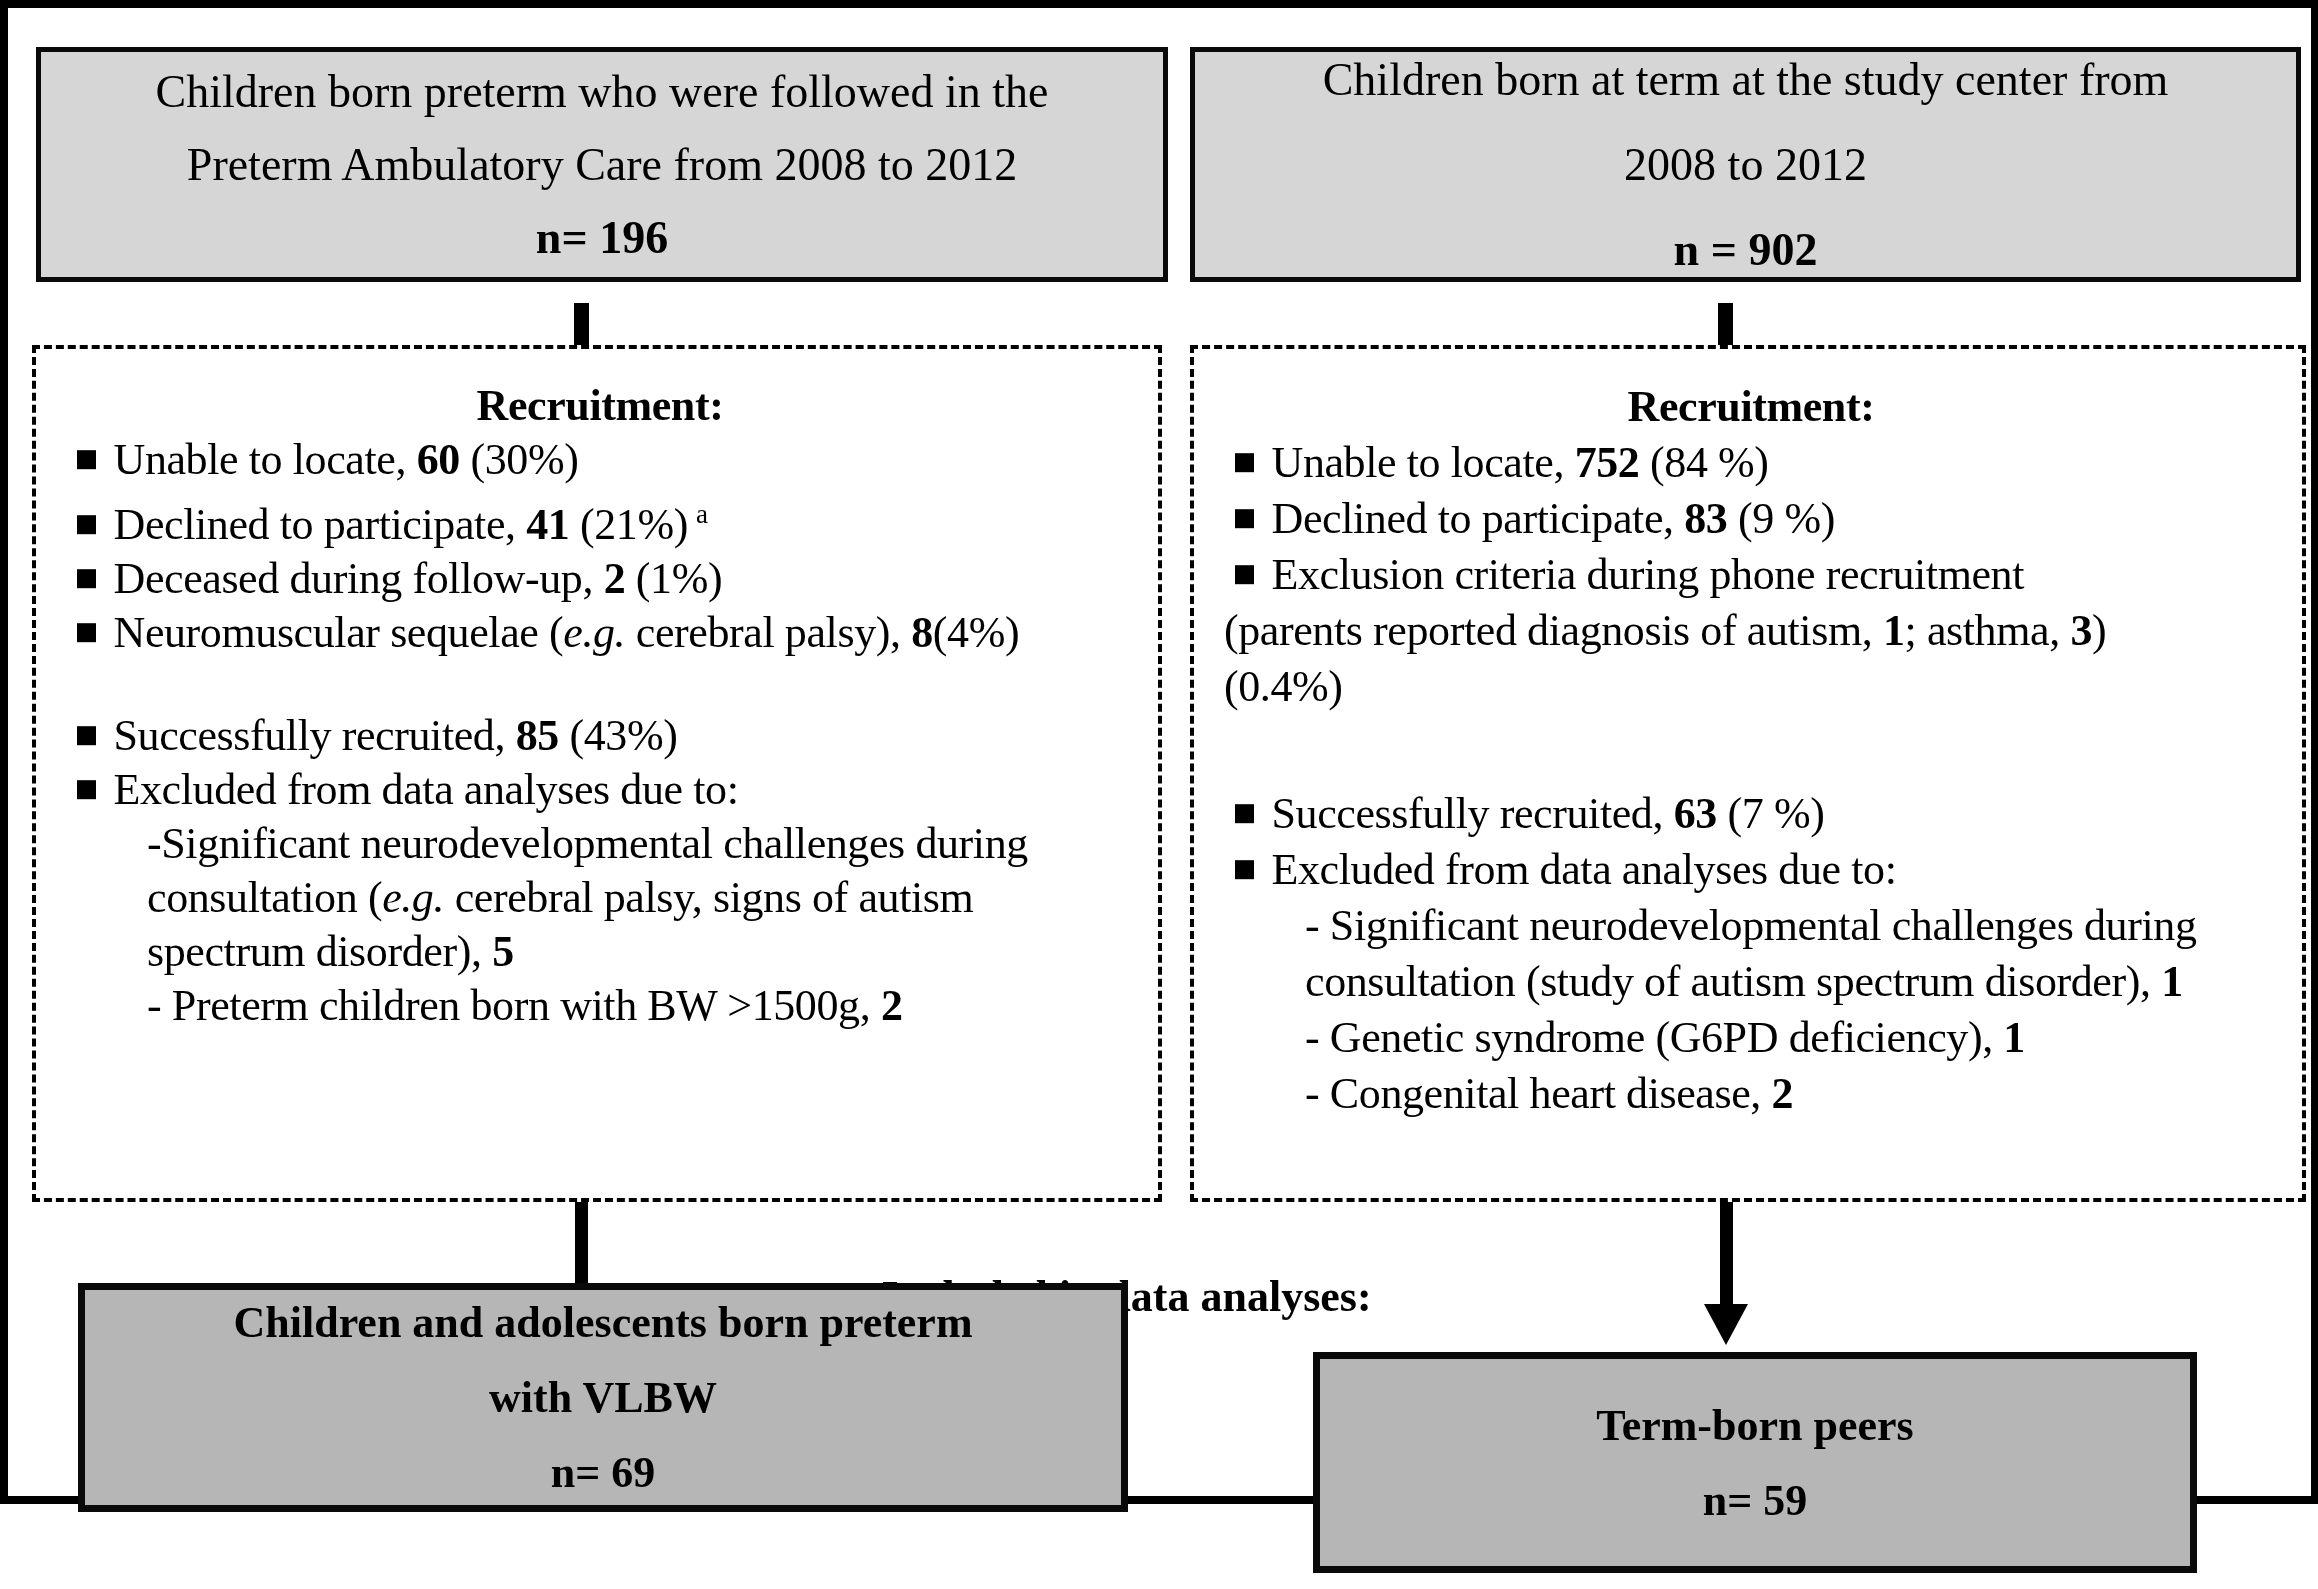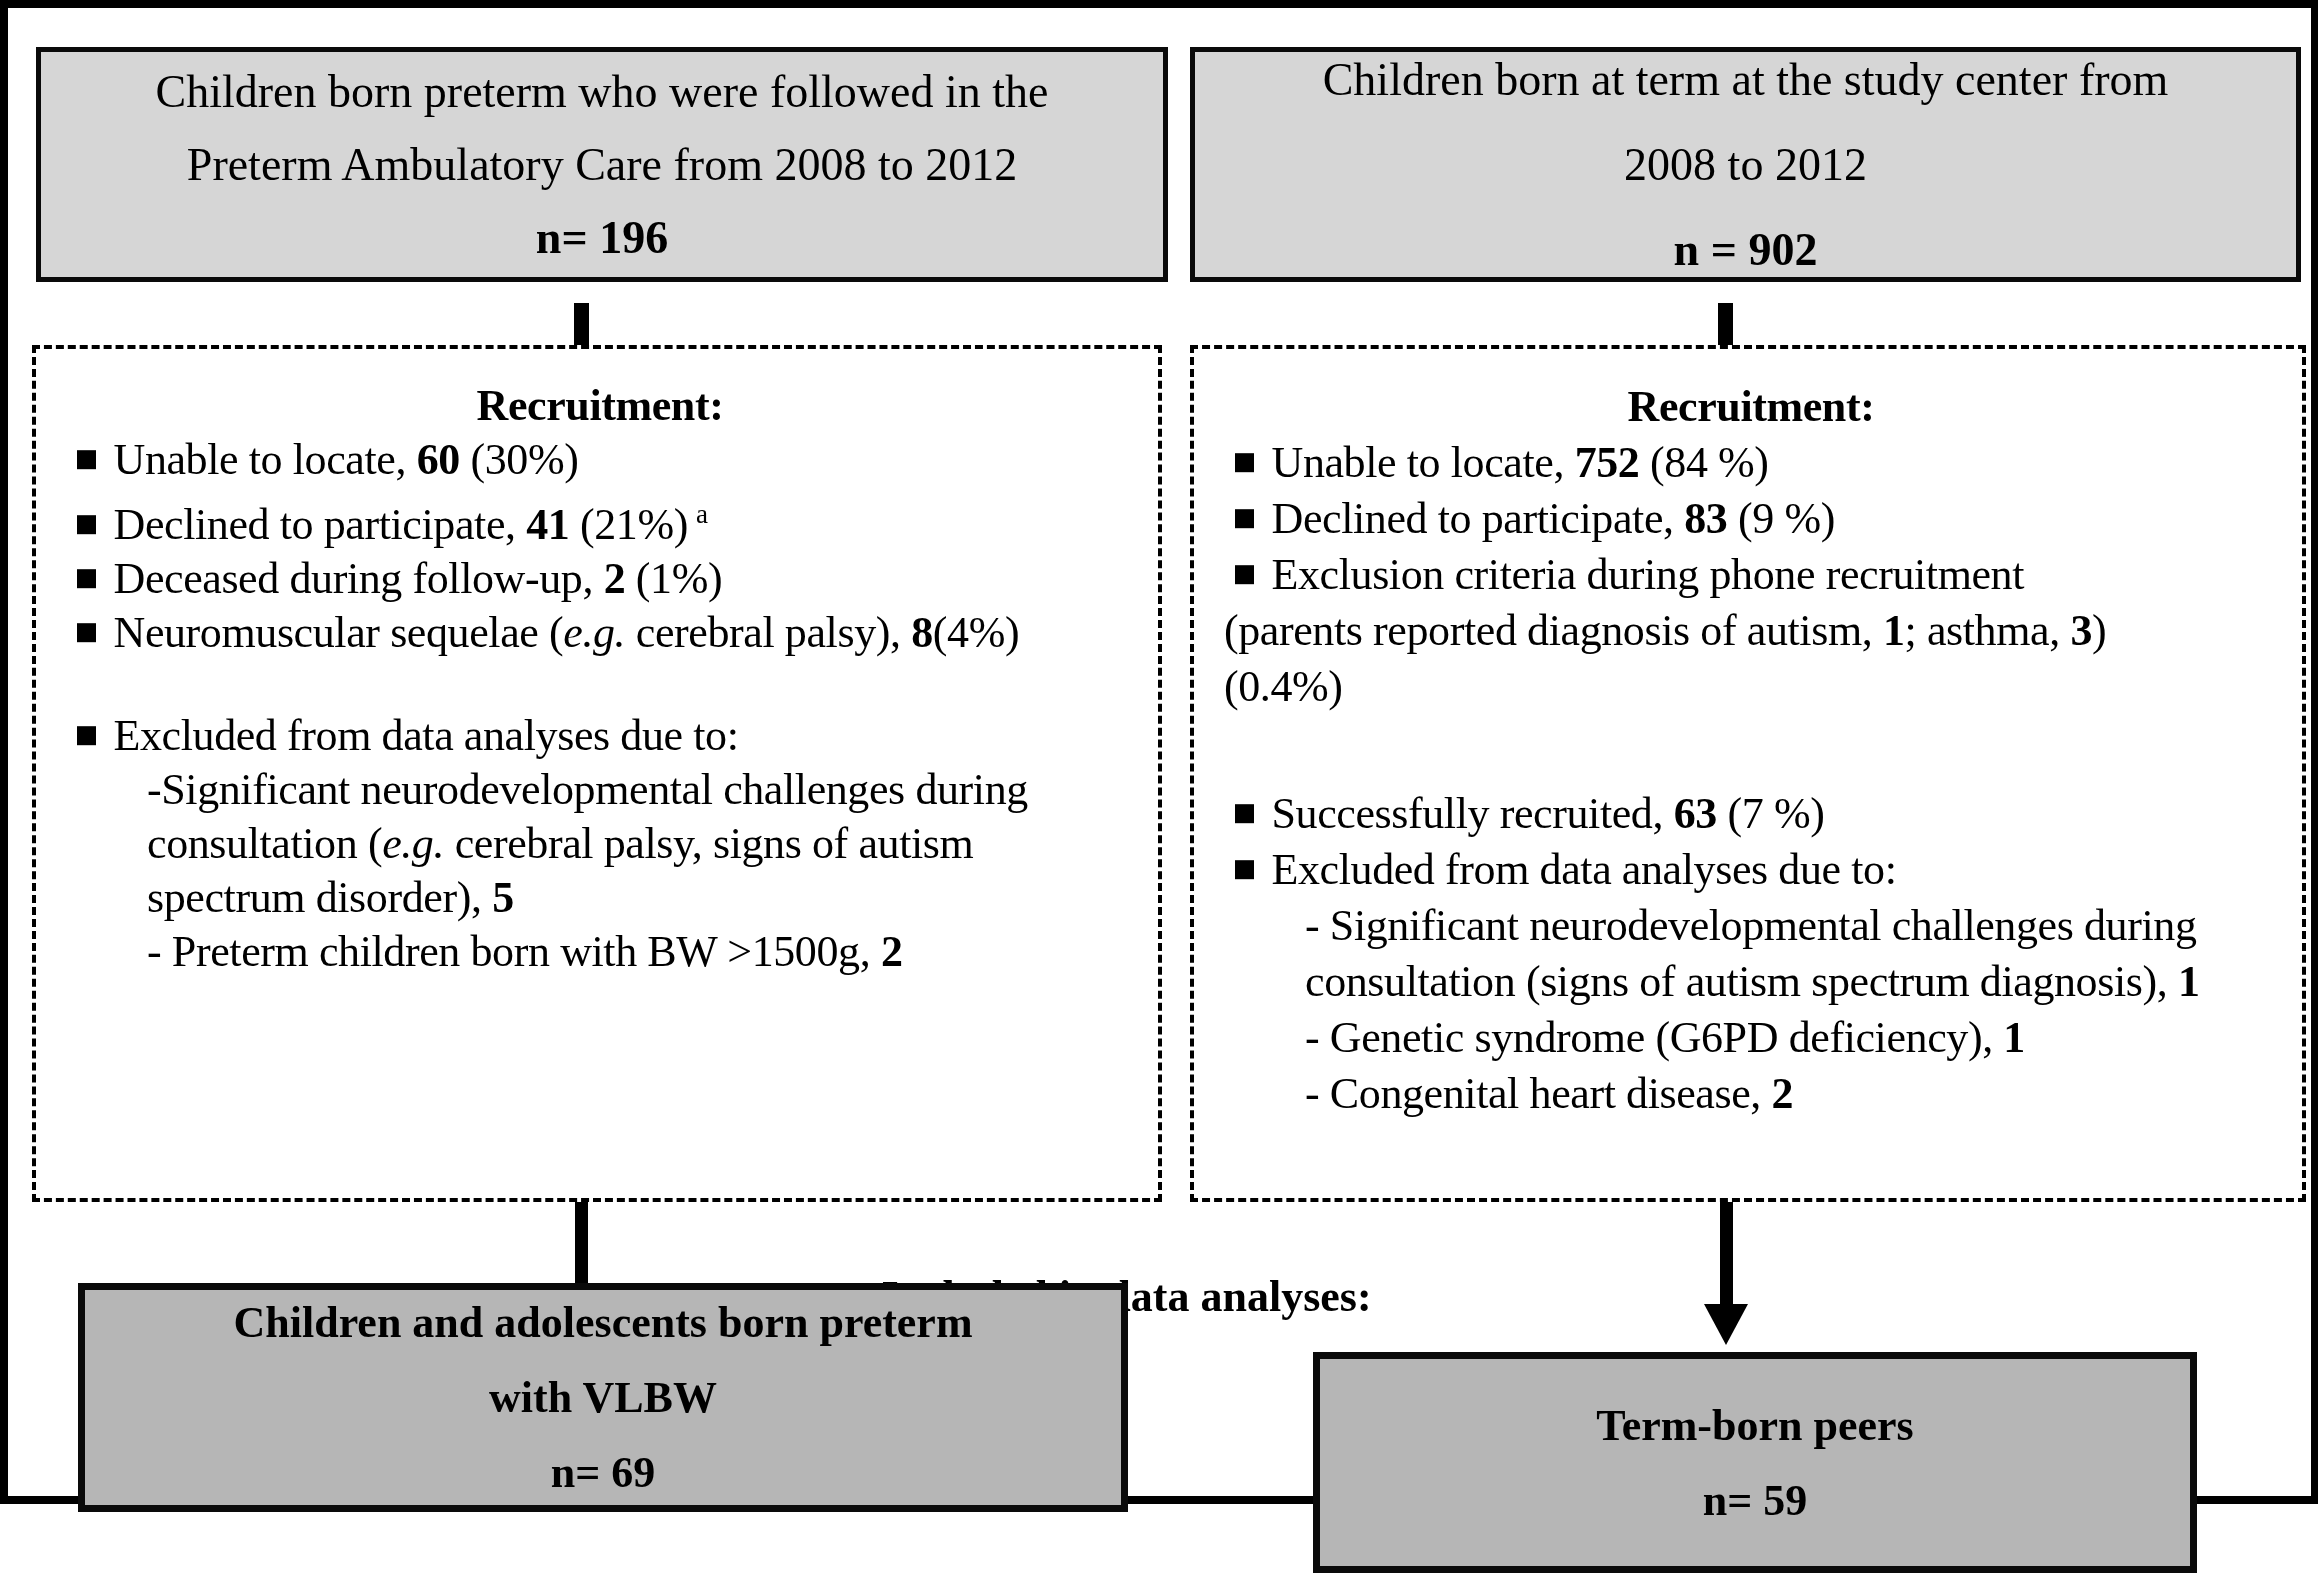--- a/index.html
+++ b/index.html
@@ -108,20 +108,23 @@
     <div class="item">
       <span class="bullet"></span><span>Deceased during follow-up, </span><b>2</b><span> (1%)</span>
     </div>
     <div class="item">
       <span class="bullet"></span><span>Neuromuscular sequelae (</span><i>e.g.</i><span> cerebral palsy), </span><b>8</b><span>(4%)</span>
     </div>
 
     <div class="spacer-l"></div>
 
     <div class="item">
+      <span class="bullet"></span><span>Successfully recruited, </span><b>85</b><span> (43%)</span>
+    </div>
+    <div class="item">
       <span class="bullet"></span><span>Excluded from data analyses due to:</span>
     </div>
     <div class="sub">
       <span>-Significant neurodevelopmental challenges during</span>
     </div>
     <div class="sub">
       <span>consultation (</span><i>e.g.</i><span> cerebral palsy, signs of autism</span>
     </div>
     <div class="sub">
       <span>spectrum disorder), </span><b>5</b>
@@ -155,21 +158,21 @@
     <div class="item">
       <span class="bullet"></span><span>Successfully recruited, </span><b>63</b><span> (7 %)</span>
     </div>
     <div class="item">
       <span class="bullet"></span><span>Excluded from data analyses due to:</span>
     </div>
     <div class="sub">
       <span>- Significant neurodevelopmental challenges during</span>
     </div>
     <div class="sub">
-      <span>consultation (signs of autism spectrum diagnosis), </span><b>1</b>
+      <span>consultation (study of autism spectrum disorder), </span><b>1</b>
     </div>
     <div class="sub">
       <span>- Genetic syndrome (G6PD deficiency), </span><b>1</b>
     </div>
     <div class="sub">
       <span>- Congenital heart disease, </span><b>2</b>
     </div>
   </div>
 
   <div class="arrow" id="arrow-left">

